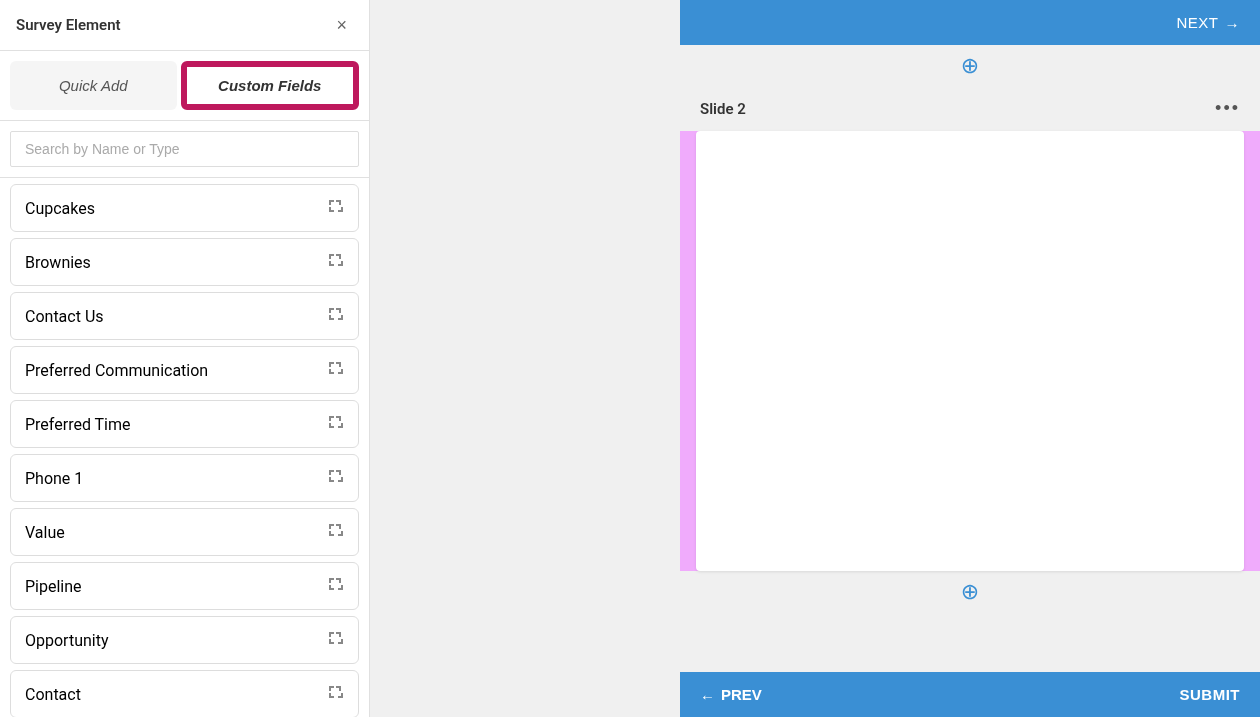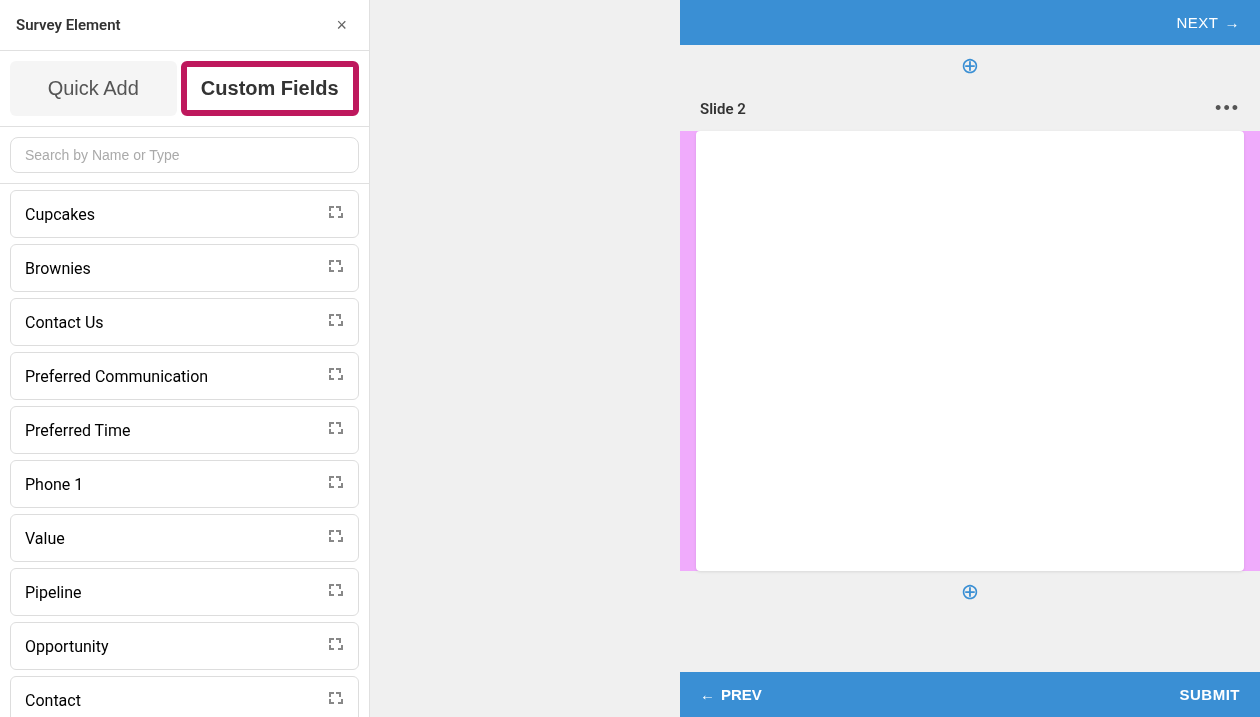--- a/index.html
+++ b/index.html
@@ -53,22 +53,23 @@
       gap: 4px;
       border-bottom: 1px solid #e0e0e0;
     }
 
     .tab-btn {
       flex: 1;
       padding: 10px 0;
       border: none;
       border-radius: 6px;
       cursor: pointer;
-      font-size: 20px;
+      font-size: 15px;
       font-weight: 500;
+      font-style: italic;
     }
 
     .tab-btn.inactive {
       background: #f5f5f5;
       color: #555;
     }
 
     .tab-btn.active {
       background: #fff;
       color: #333;
@@ -78,21 +79,21 @@
 
     .search-container {
       padding: 10px 10px;
       border-bottom: 1px solid #e0e0e0;
     }
 
     .search-input {
       width: 100%;
       padding: 9px 14px;
       border: 1px solid #ddd;
-      border-radius: 8px;
+      border-radius: 2px;
       font-size: 14px;
       color: #999;
       outline: none;
     }
 
     .search-input::placeholder {
       color: #aaa;
     }
 
     .field-list {

